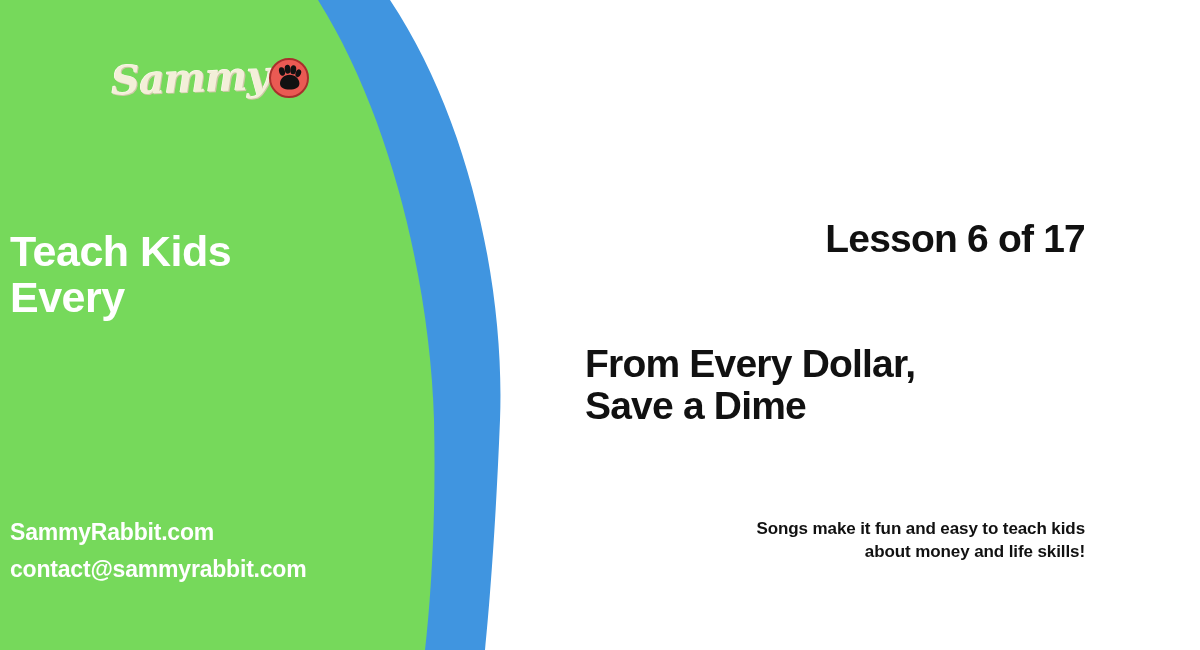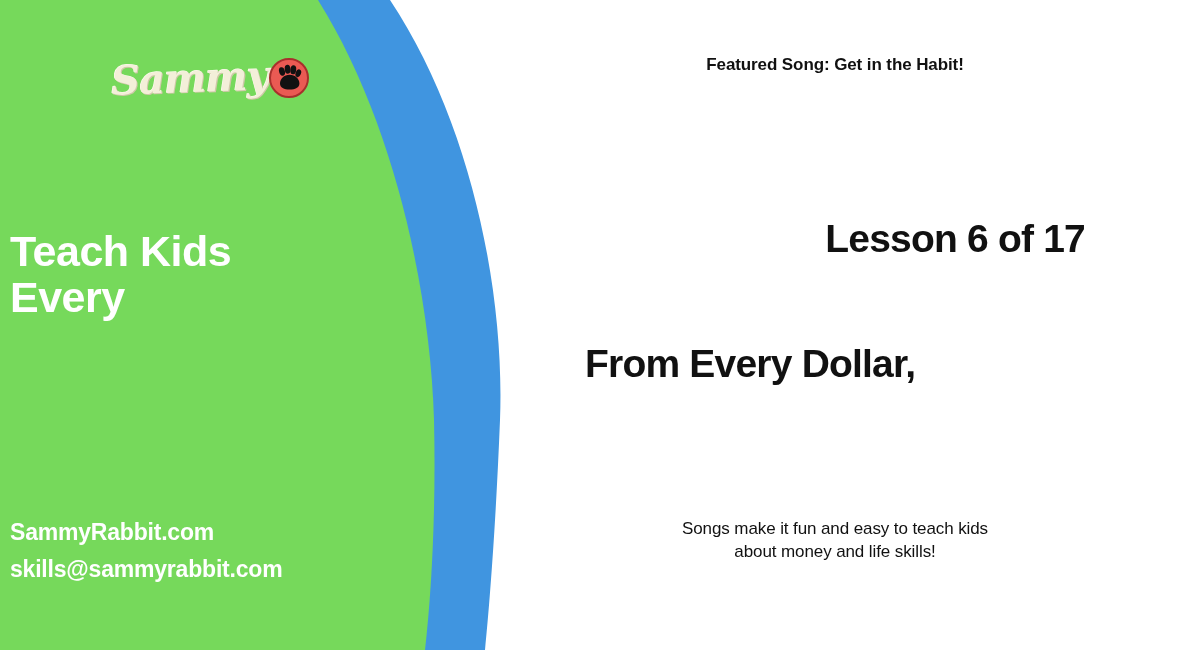--- a/index.html
+++ b/index.html
@@ -147,23 +147,23 @@
     font-weight: 700;
     line-height: 1.08;
     letter-spacing: -0.8px;
   }
 
   .tagline {
     position: absolute;
     top: 518px;
     left: 0;
     width: 500px;
-    text-align: center;
+    text-align: right;
     font-size: 17px;
-    font-weight: 400;
+    font-weight: 700;
     line-height: 1.35;
     letter-spacing: -0.1px;
   }
 
   .line { display: block; }
 </style>
 </head>
 <body>
 
 <div class="slide">
@@ -205,35 +205,35 @@
       </span>
     </div>
 
     <div class="headline">
       <span class="line">Teach Kids</span>
       <span class="line">Every</span>
     </div>
 
     <div class="contact-block">
       <span class="line">SammyRabbit.com</span>
-      <span class="line">skills@sammyrabbit.com</span>
+      <span class="line">contact@sammyrabbit.com</span>
     </div>
 
   </div>
 
   <div class="right-panel">
 
-    <div class="featured-song">Featured Song: Get in the Habit!</div>
 
     <div class="lesson-block">
       <span class="line">Lesson 6 of 17</span>
     </div>
 
     <div class="phrase-block">
       <span class="line">From Every Dollar,</span>
+      <span class="line">Save a Dime</span>
     </div>
 
     <div class="tagline">
       <span class="line">Songs make it fun and easy to teach kids</span>
       <span class="line">about money and life skills!</span>
     </div>
 
   </div>
 
 </div>

